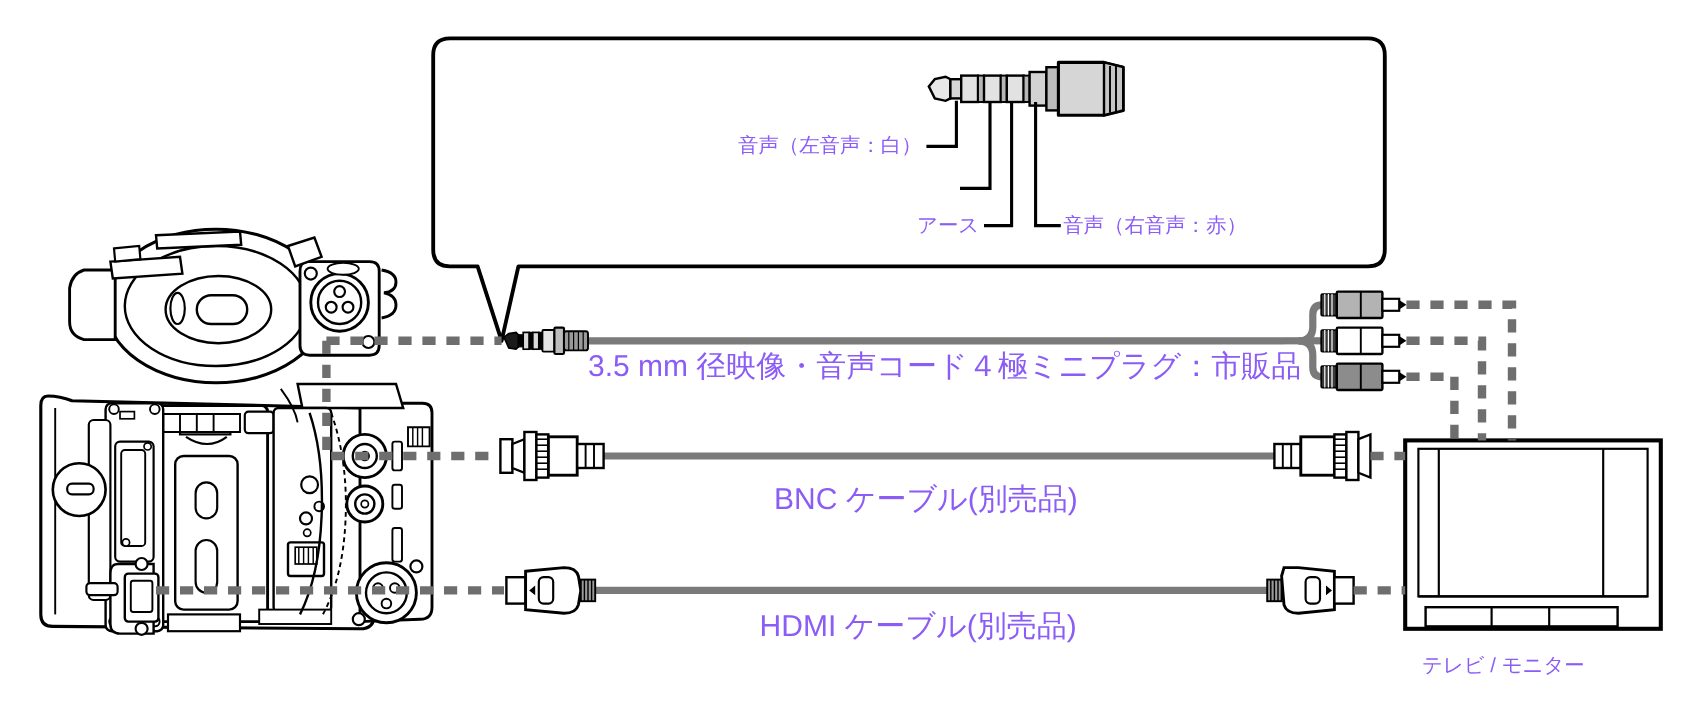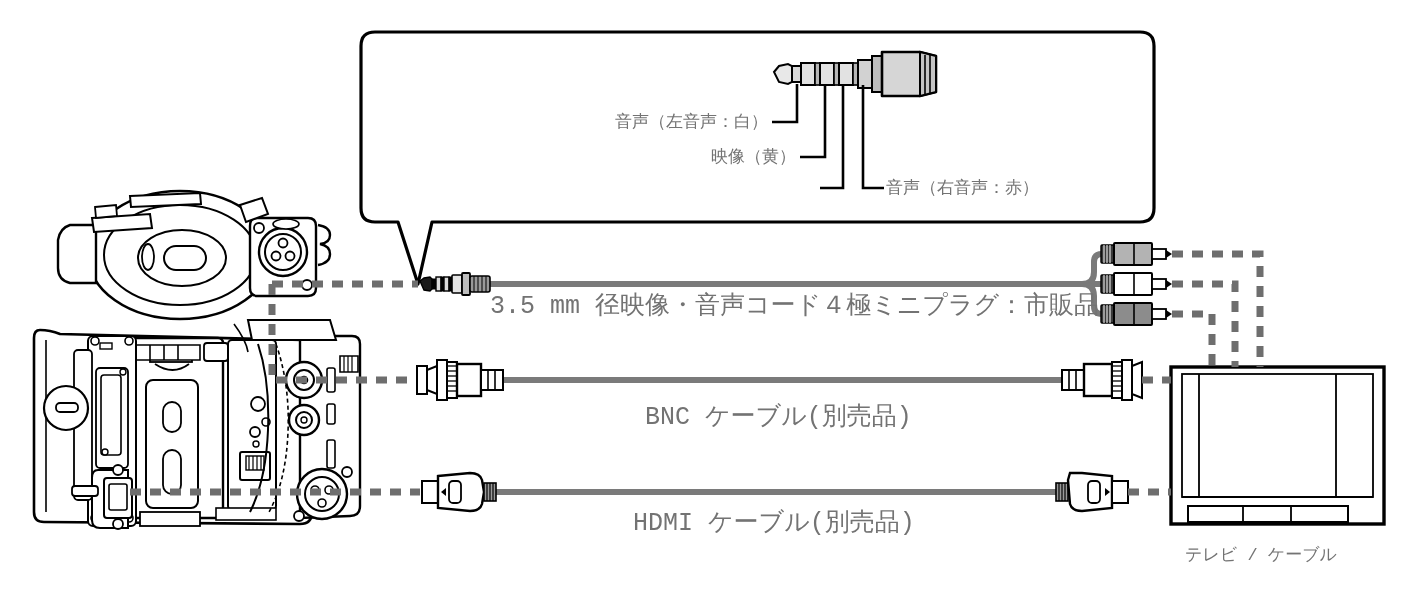--- a/index.html
+++ b/index.html
@@ -20,22 +20,22 @@
     overflow: hidden;
   }
   #stage svg {
     position: absolute;
     top: 0;
     left: 0;
   }
   .lbl {
     position: absolute;
     white-space: nowrap;
-    color: #737373;
-    font-family: Liberation Mono, monospace;
+    color: #8b5cf6;
+    font-family: Liberation Sans, sans-serif;
   }
   .lbl-callout {
     font-size: 17px;
     letter-spacing: 0px;
   }
   .lbl-cable {
     font-size: 25px;
   }
   .lbl-device {
     font-size: 17px;
@@ -368,26 +368,26 @@
       <path d="M 1142 380 L 1171 380"></path>
 
       <path d="M 1128 492 L 1171 492"></path>
     </g>
 
     </g>
   </svg>
 
   <div class="lbl lbl-callout ta-right" style="left:228px; top:110px; width:540px;">音声（左音声：白）</div>
 
-  <div class="lbl lbl-callout ta-right" style="left:256px; top:145px; width:540px;">映像（黄）</div>
-
+
+  <div class="lbl lbl-callout ta-right" style="left:276px; top:176px; width:540px;">アース</div>
 
   <div class="lbl lbl-callout ta-left" style="left:886px; top:176px;">音声（右音声：赤）</div>
 
   <div class="lbl lbl-cable" style="left:490px; top:288px;">3.5 mm 径映像・音声コード４極ミニプラグ：市販品</div>
 
   <div class="lbl lbl-cable" style="left:645px; top:399px;">BNC ケーブル(別売品)</div>
 
   <div class="lbl lbl-cable" style="left:633px; top:505px;">HDMI ケーブル(別売品)</div>
 
-  <div class="lbl lbl-device" style="left:1185px; top:543px;">テレビ / ケーブル</div>
+  <div class="lbl lbl-device" style="left:1185px; top:543px;">テレビ / モニター</div>
 
 </div>
 
 </body></html>

